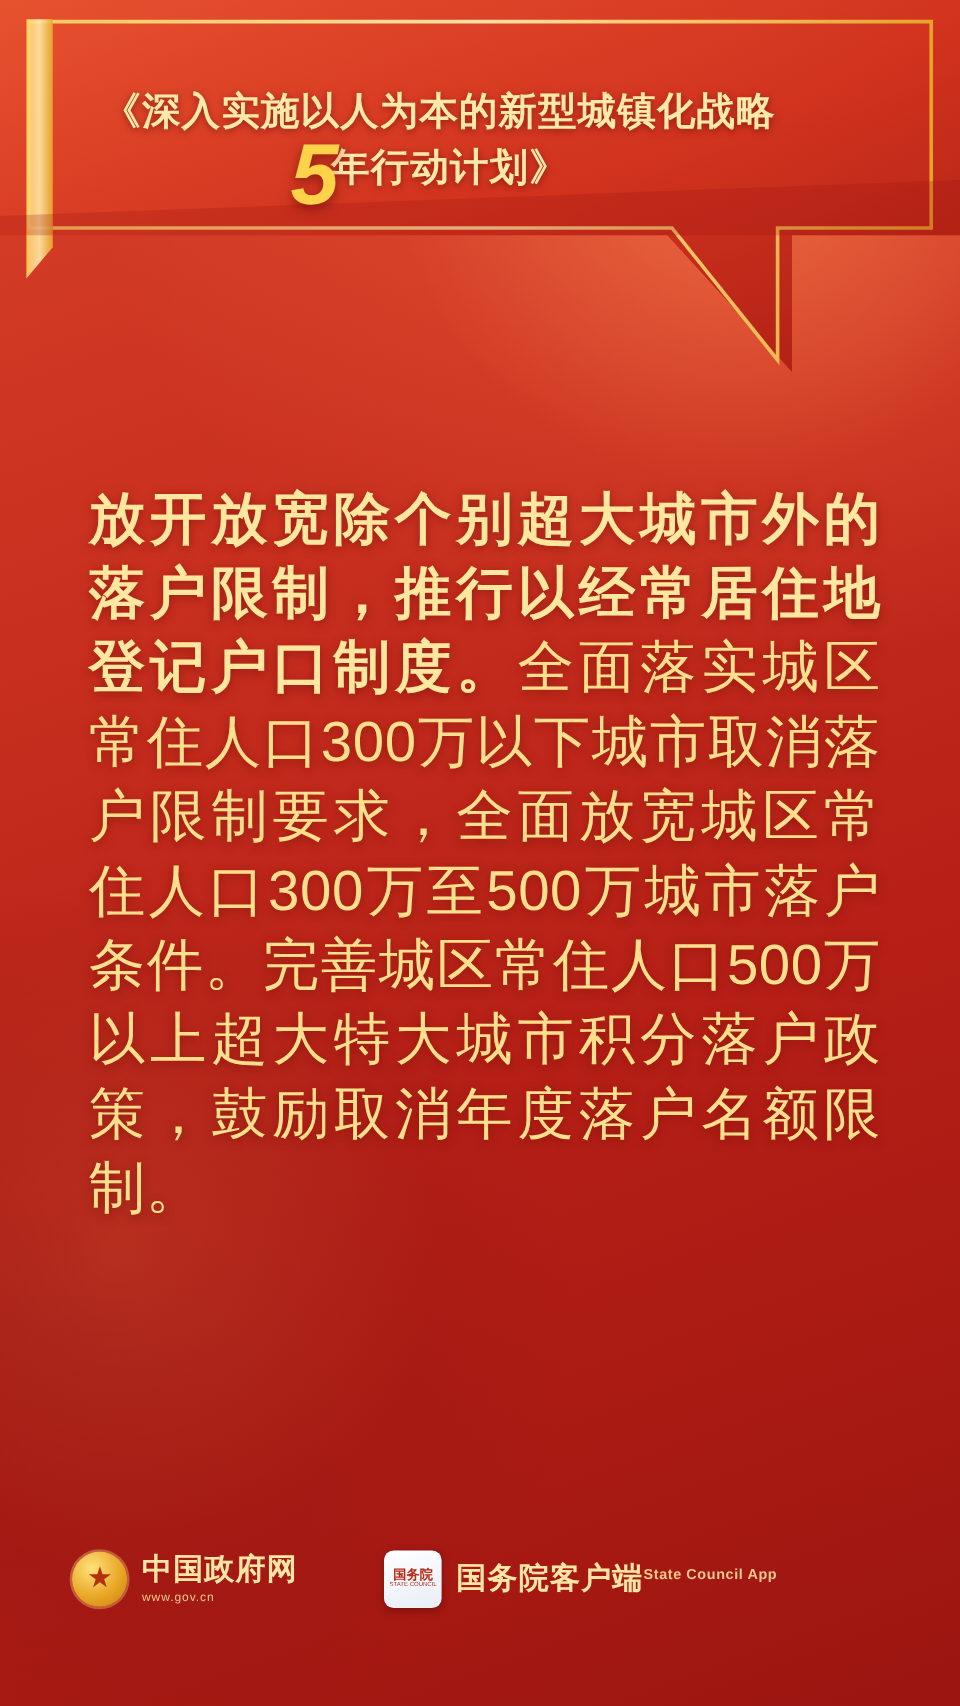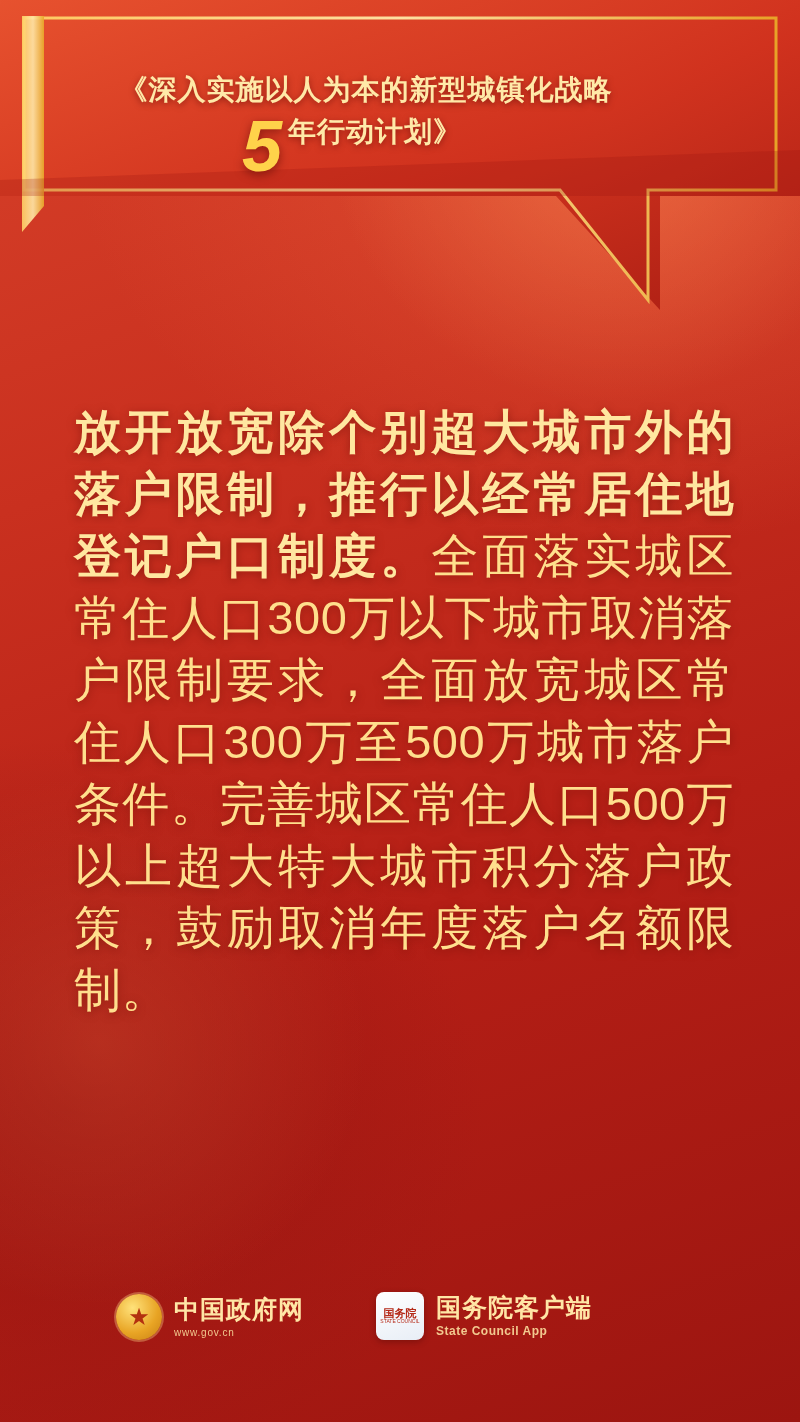--- a/index.html
+++ b/index.html
@@ -58,21 +58,21 @@
   .ribbon svg { display: block; }
 
   .header-text {
     position: absolute;
     left: 0;
     top: 72px;
     width: 732px;
     text-align: center;
     line-height: 1.28;
     color: #ffe9a8;
-    font-size: 28px;
+    font-size: 32px;
     font-weight: bold;
     letter-spacing: 1px;
     text-shadow: 0 2px 6px rgba(90,8,5,0.55);
   }
   .header-line2 {
     display: block;
     position: relative;
     margin-top: 6px;
     padding-left: 18px;
   }
@@ -109,21 +109,21 @@
     font-weight: bold;
   }
 
   
   .footer {
     position: absolute;
     left: 0;
     bottom: 82px;
     width: 708px;
     display: flex;
-    align-items: flex-end;
+    align-items: center;
     justify-content: center;
     gap: 72px;
   }
   .brand {
     display: flex;
     align-items: center;
     gap: 12px;
   }
   .emblem {
     width: 46px; height: 46px;
@@ -155,21 +155,21 @@
     border-radius: 8px;
     background: linear-gradient(160deg, #ffffff, #e8eef6);
     display: flex; align-items: center; justify-content: center;
     box-shadow: 0 2px 6px rgba(60,5,3,0.35);
   }
   .app-mark .inner {
     font-size: 11px; font-weight: bold; color: #b52a18;
     line-height: 1.05; text-align: center;
   }
   .app-mark .inner small { display:block; font-size: 5px; color:#b52a18; font-weight: normal; letter-spacing:0;}
-  .app-txt { display: flex; flex-direction: column; line-height: 1.1; }
+  .app-txt { display: flex; flex-direction: row; line-height: 1.1; }
   .app-cn { font-size: 25px; font-weight: bold; color: #ffe6a6; letter-spacing: 1px; }
   .app-en { font-size: 12px; color: #f2c98f; letter-spacing: 0.5px; margin-top: 4px; font-weight: bold; }
 </style>
 </head>
 <body>
 
 <div class="poster">
 
   <div class="rays"></div>
   <div class="glow-tr"></div>

